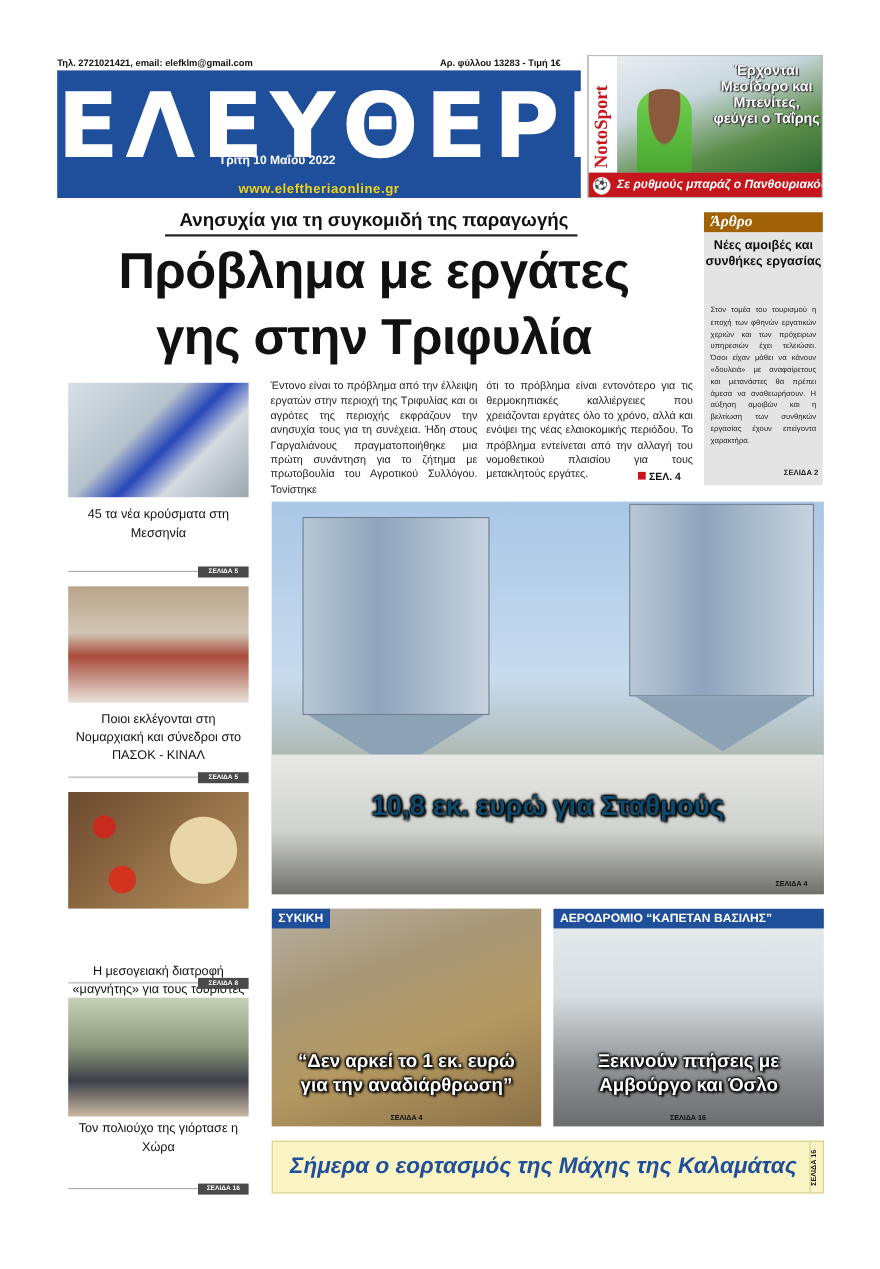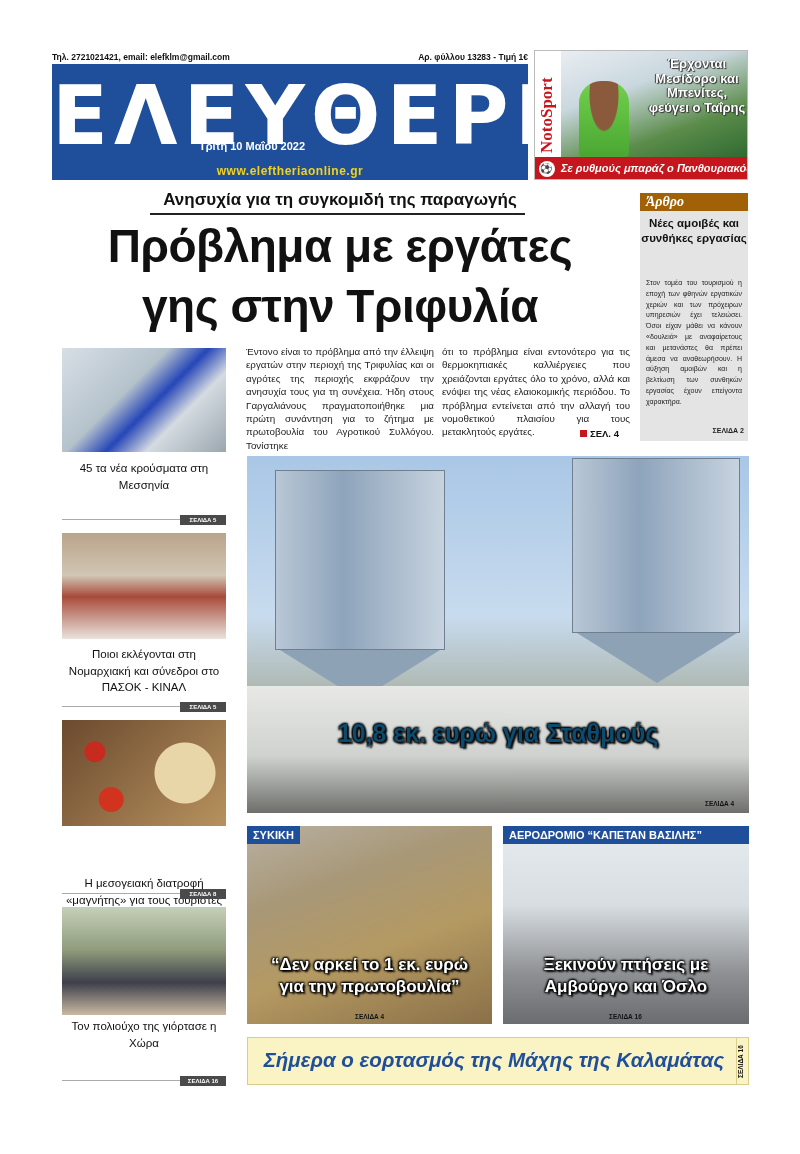--- a/index.html
+++ b/index.html
@@ -3,21 +3,21 @@
 <meta charset="utf-8">
 <style>
   * { box-sizing: border-box; margin: 0; padding: 0; }
   html, body { width: 800px; height: 1154px; background: #ffffff; overflow: hidden; }
   body { font-family: "Liberation Sans", sans-serif; color: #111; position: relative; }
 
   .abs { position: absolute; }
 
   
   .meta-left { left: 52px; top: 52px; font-size: 8.5px; font-weight: bold; color: #111; }
-  .meta-right { left: 400px; top: 52px; width: 128px; text-align: right; font-size: 8.5px; font-weight: bold; color: #111; }
+  .meta-right { left: 400px; top: 52px; width: 128px; font-size: 8.5px; font-weight: bold; color: #111; }
 
   
   .masthead { left: 52px; top: 64px; width: 476px; height: 116px; background: #1f4f9a; }
   .masthead .title { position: absolute; left: 0; right: 0; top: 2px; text-align: center; font-family: "DejaVu Sans", sans-serif; font-weight: bold; font-size: 82px; color: #fff; letter-spacing: 6px; line-height: 100px; }
   .mast-date { left: 52px; top: 140px; width: 400px; text-align: center; font-size: 11px; font-weight: bold; color: #fff; }
   .mast-url { left: 52px; top: 164px; width: 476px; text-align: center; font-size: 12px; font-weight: bold; color: #f2d21a; letter-spacing: 0.5px; }
 
   
   .noto { left: 534px; top: 50px; width: 214px; height: 130px; border: 1px solid #bbb; background: #9bb7a6; overflow: hidden; }
   .noto .brand-strip { position: absolute; left: 0; top: 0; width: 26px; height: 106px; background: #fff; }
@@ -155,21 +155,21 @@
 </div>
 <div class="abs photo-caption">
   <div>10,8 εκ. ευρώ για Σταθμούς</div>
 </div>
 <div class="abs photo-page">ΣΕΛΙΔΑ 4</div>
 
 <div class="abs sub-photo sub-left">
   <div class="sub-tag" style="left:0;">ΣΥΚΙΚΗ</div>
   <div class="sub-caption">
     <div>“Δεν αρκεί το 1 εκ. ευρώ</div>
-    <div>για την πρωτοβουλία”</div>
+    <div>για την αναδιάρθρωση”</div>
   </div>
   <div class="sub-page" style="left:108px;">ΣΕΛΙΔΑ 4</div>
 </div>
 
 <div class="abs sub-photo sub-right">
   <div class="sub-tag sub-tag-right">ΑΕΡΟΔΡΟΜΙΟ “ΚΑΠΕΤΑΝ ΒΑΣΙΛΗΣ”</div>
   <div class="sub-caption">
     <div>Ξεκινούν πτήσεις με</div>
     <div>Αμβούργο και Όσλο</div>
   </div>

